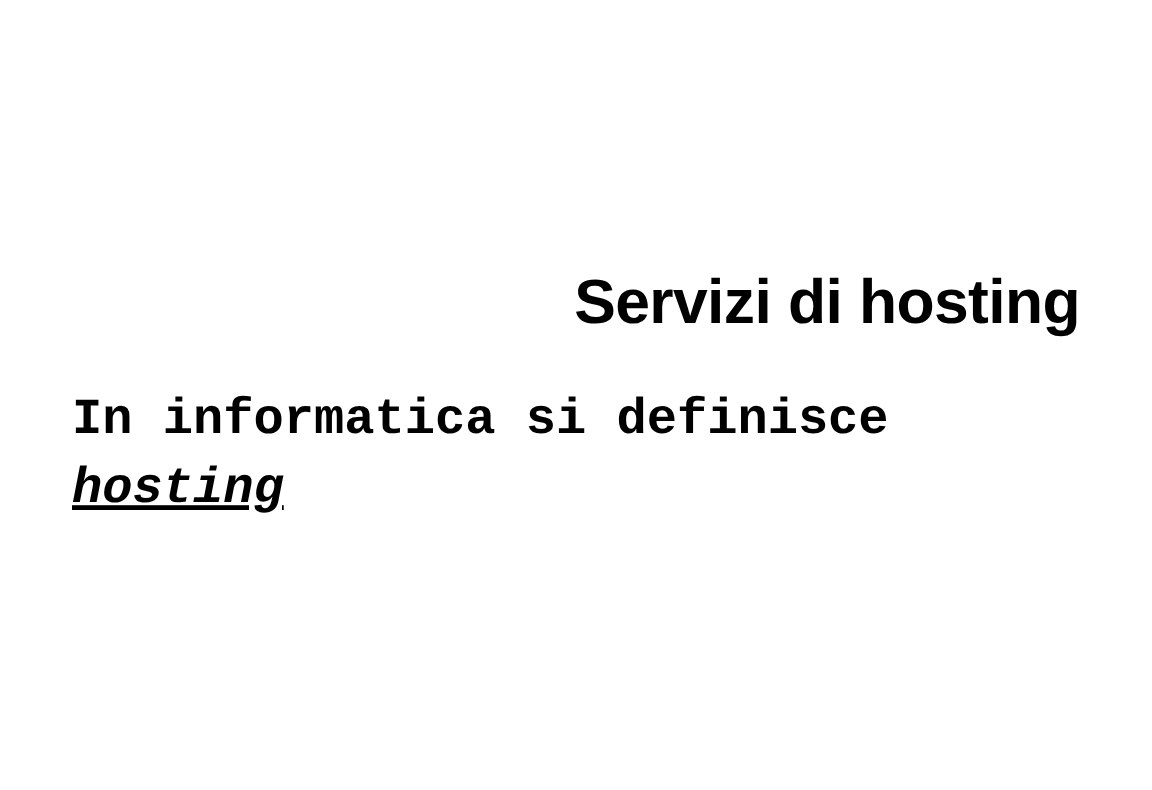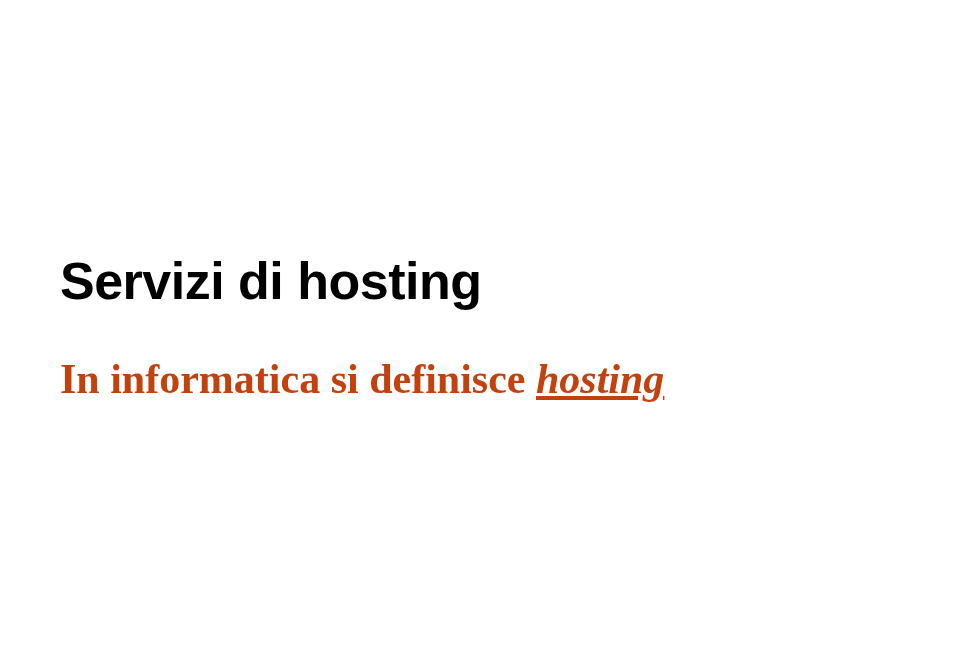--- a/index.html
+++ b/index.html
@@ -22,32 +22,32 @@
     .content-container {
       width: 880px;
       padding: 40px 20px;
       text-align: left;
     }
 
     .page-title {
       font-size: 52px;
       font-weight: 900;
       color: #000000;
-      text-align: left;
+      text-align: right;
       margin-bottom: 40px;
       font-family: 'Arial Black', Arial, sans-serif;
       letter-spacing: -0.5px;
     }
 
     .body-text {
       font-size: 42px;
       font-weight: 700;
-      color: #c2410c;
+      color: #000000;
       line-height: 1.35;
-      font-family: Liberation Serif, serif;
+      font-family: Liberation Mono, monospace;
     }
 
     .hosting-bold-underline {
       font-weight: 900;
       text-decoration: underline;
       font-style: italic;
     }
   </style>
 </head>
 <body>

